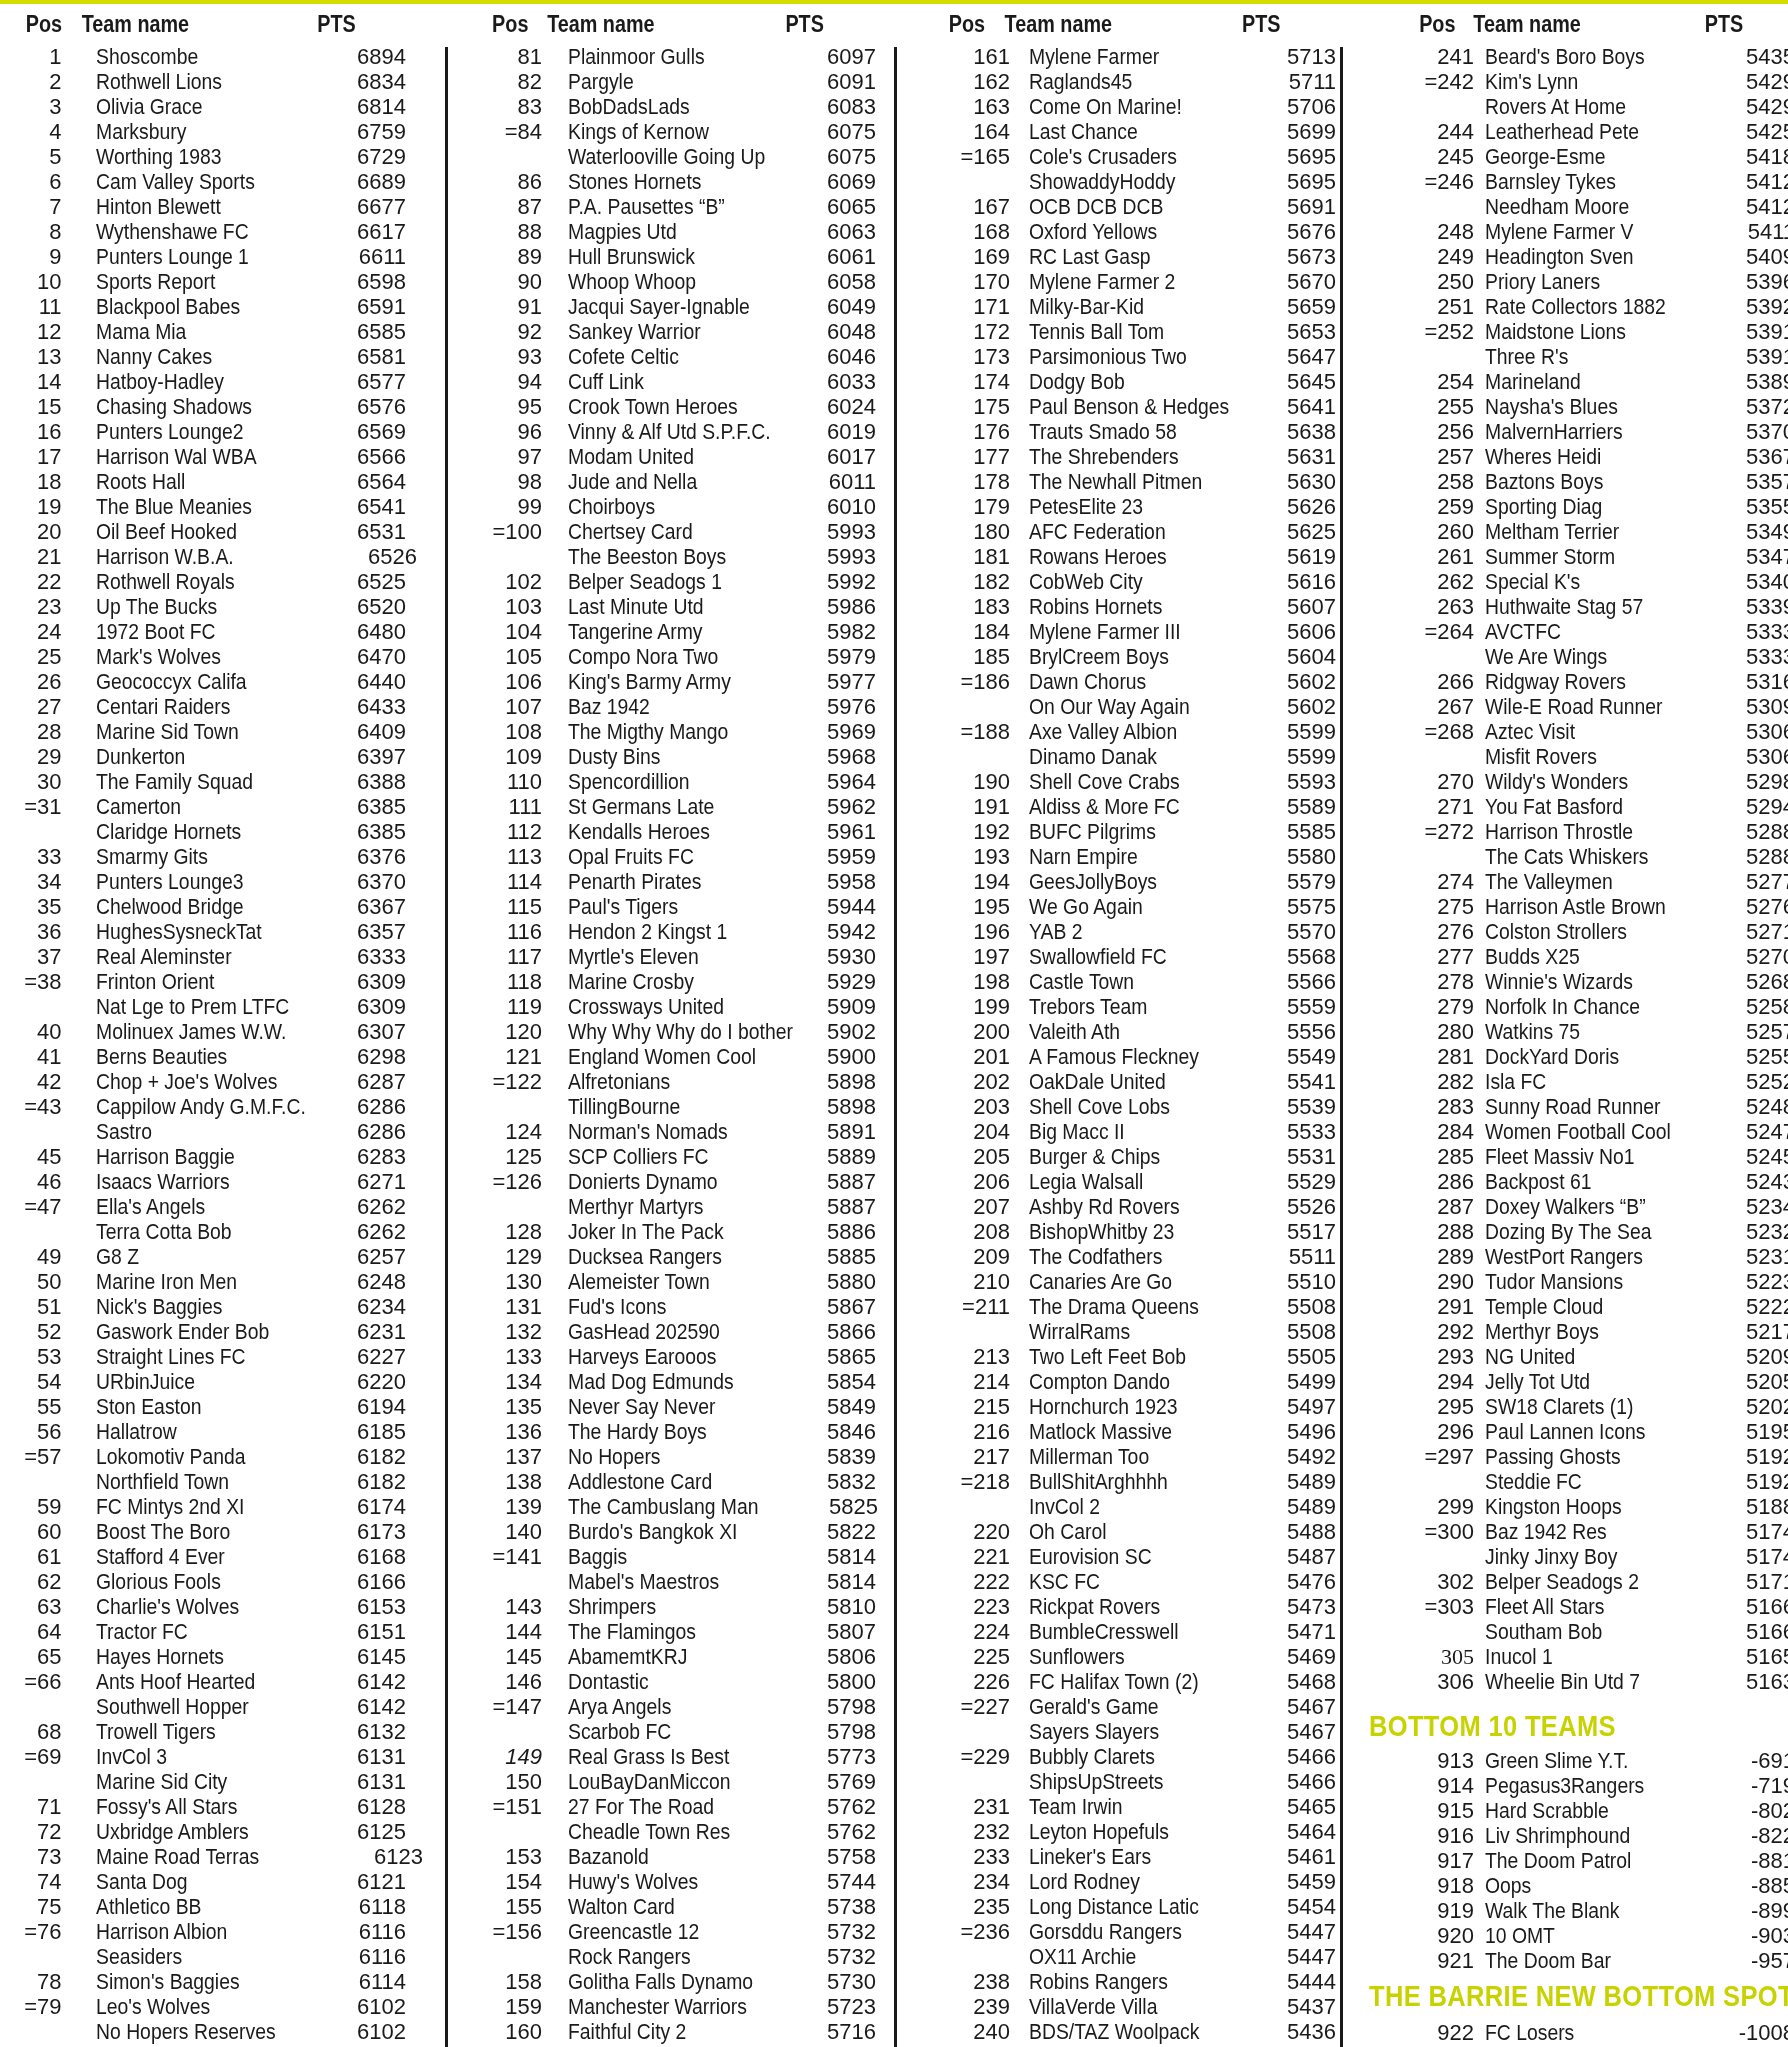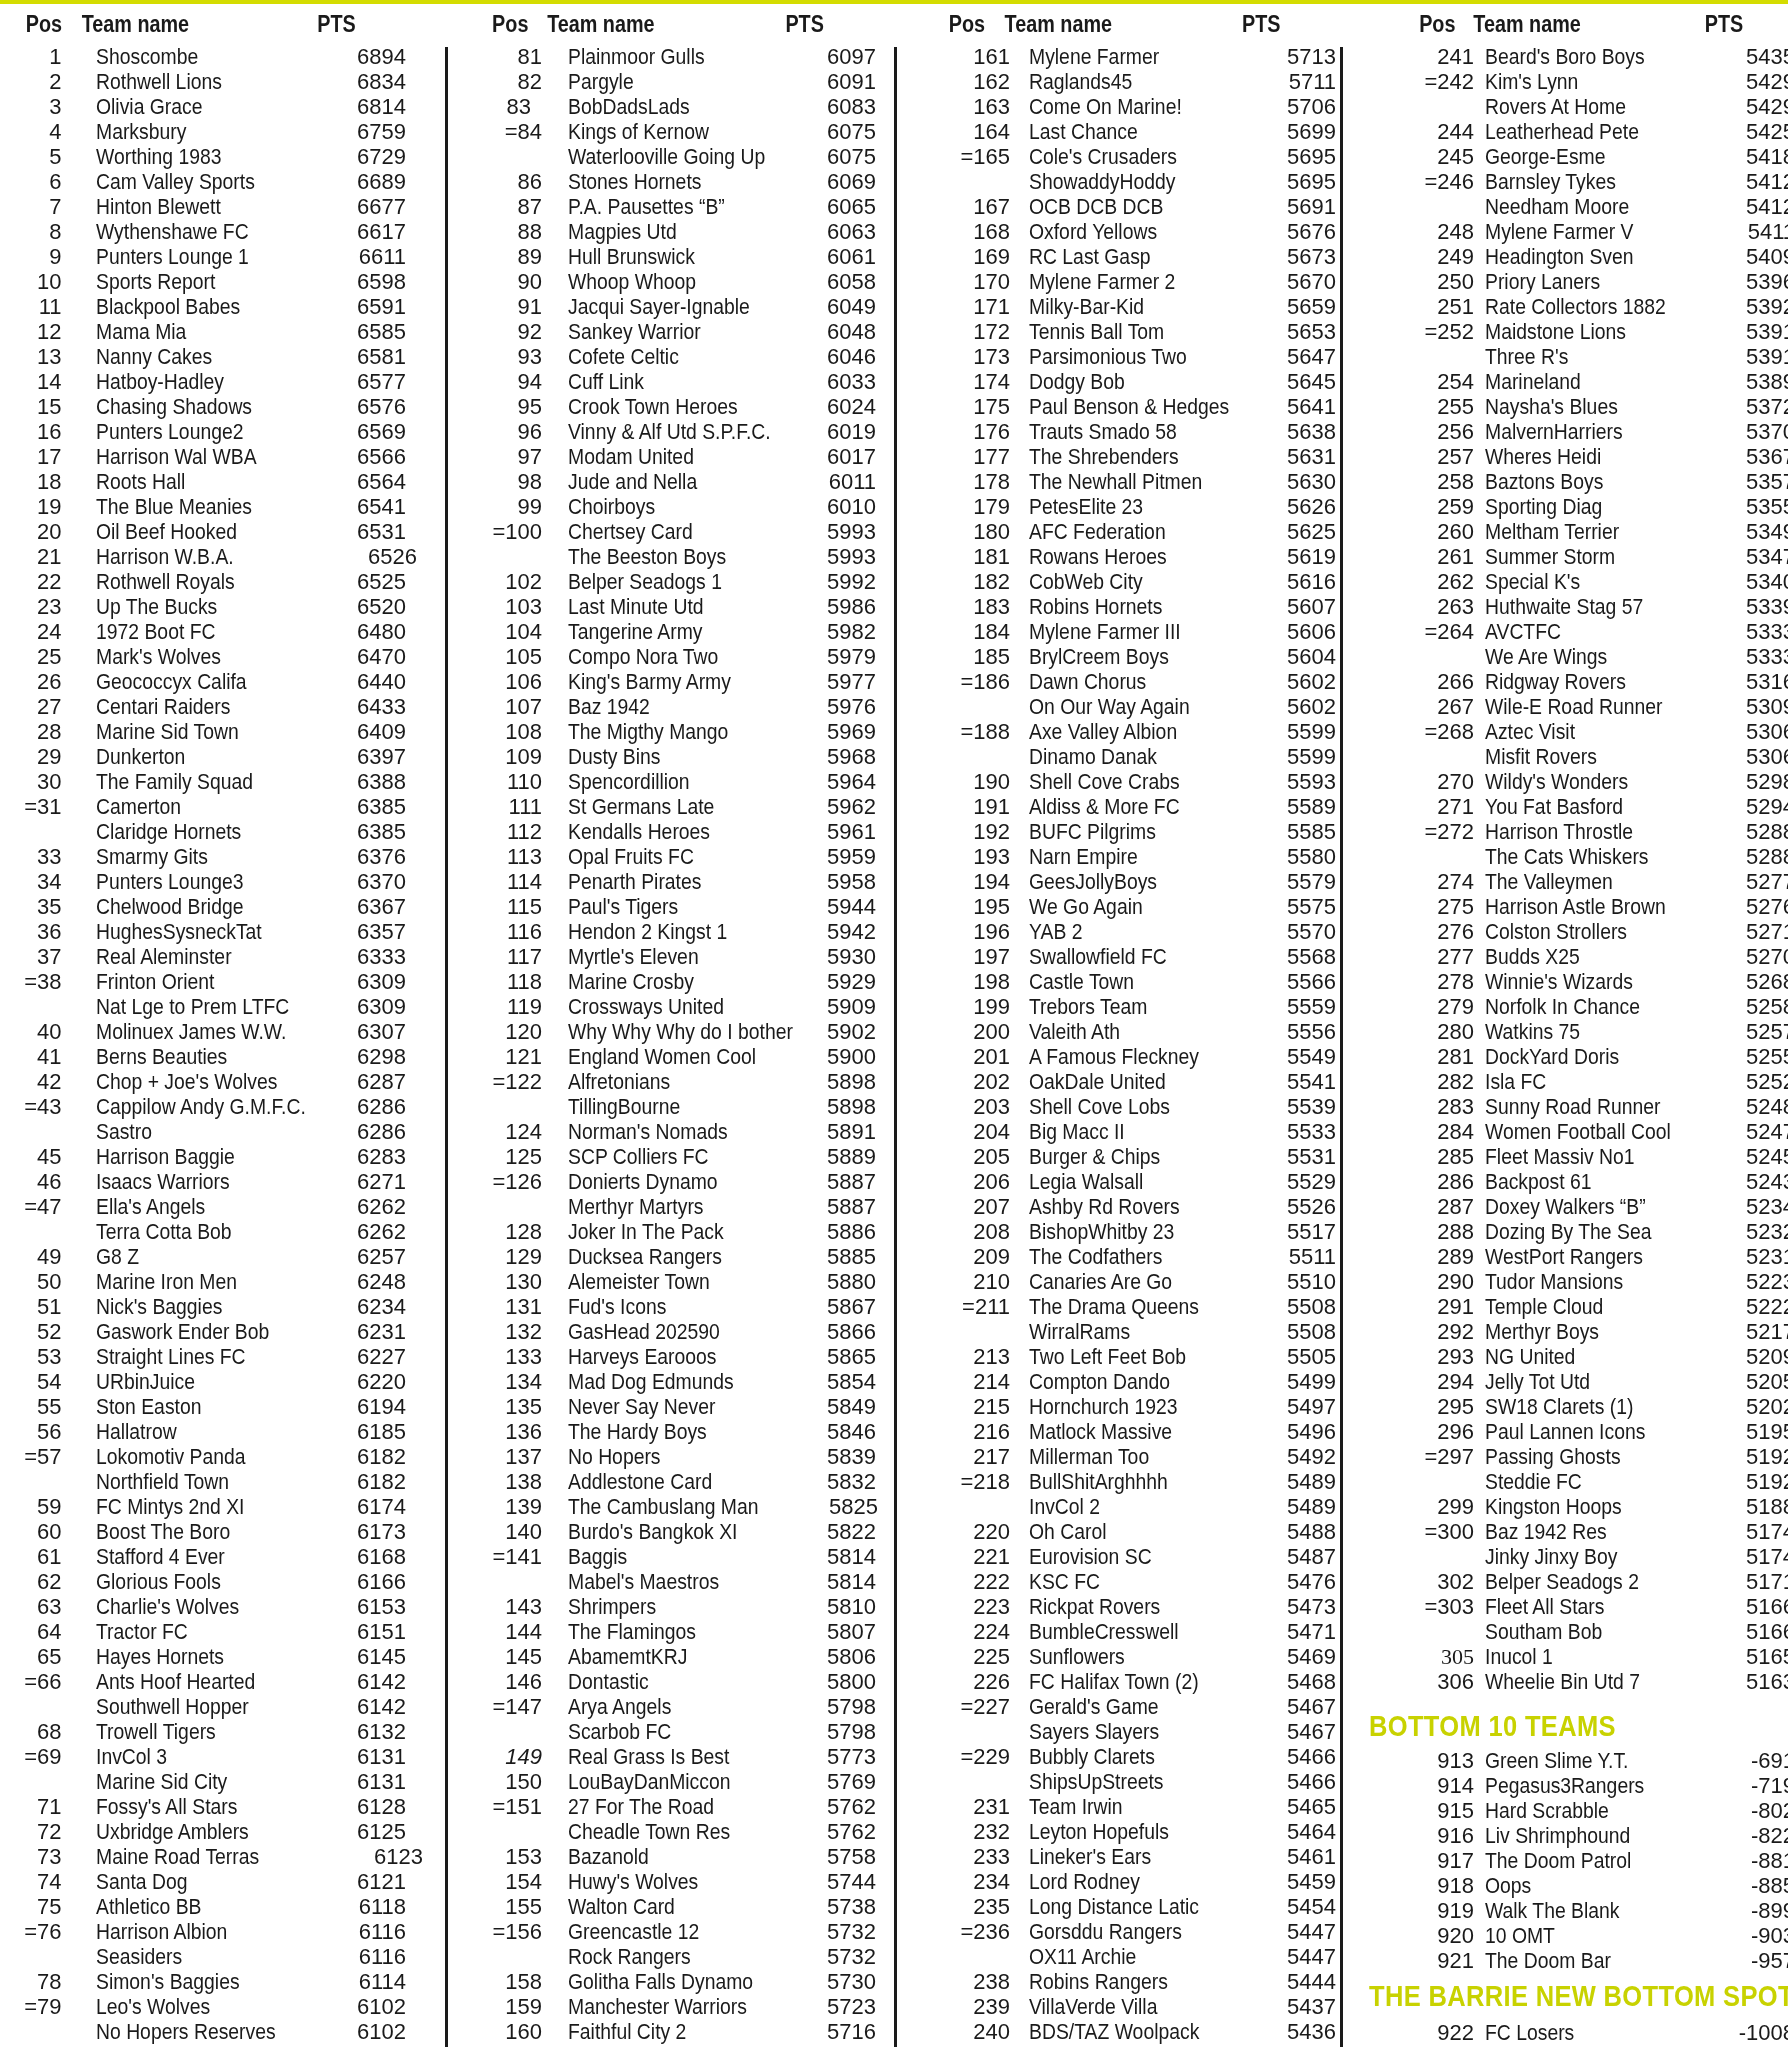--- a/index.html
+++ b/index.html
@@ -446,21 +446,21 @@
           <span class="pos" style="left: 21px;">81</span>
           <span class="name" style="left: 112px;">Plainmoor Gulls</span>
           <span class="pts" style="left: 341px;">6097</span>
         </div>
         <div class="row">
           <span class="pos" style="left: 21px;">82</span>
           <span class="name" style="left: 112px;">Pargyle</span>
           <span class="pts" style="left: 341px;">6091</span>
         </div>
         <div class="row">
-          <span class="pos" style="left: 10px;">83</span>
+          <span class="pos" style="left: 21px;">83</span>
           <span class="name" style="left: 112px;">BobDadsLads</span>
           <span class="pts" style="left: 341px;">6083</span>
         </div>
         <div class="row">
           <span class="pos" style="left: 21px;">=84</span>
           <span class="name" style="left: 112px;">Kings of Kernow</span>
           <span class="pts" style="left: 341px;">6075</span>
         </div>
         <div class="row">
           <span class="pos" style="left: 21px;"></span>

